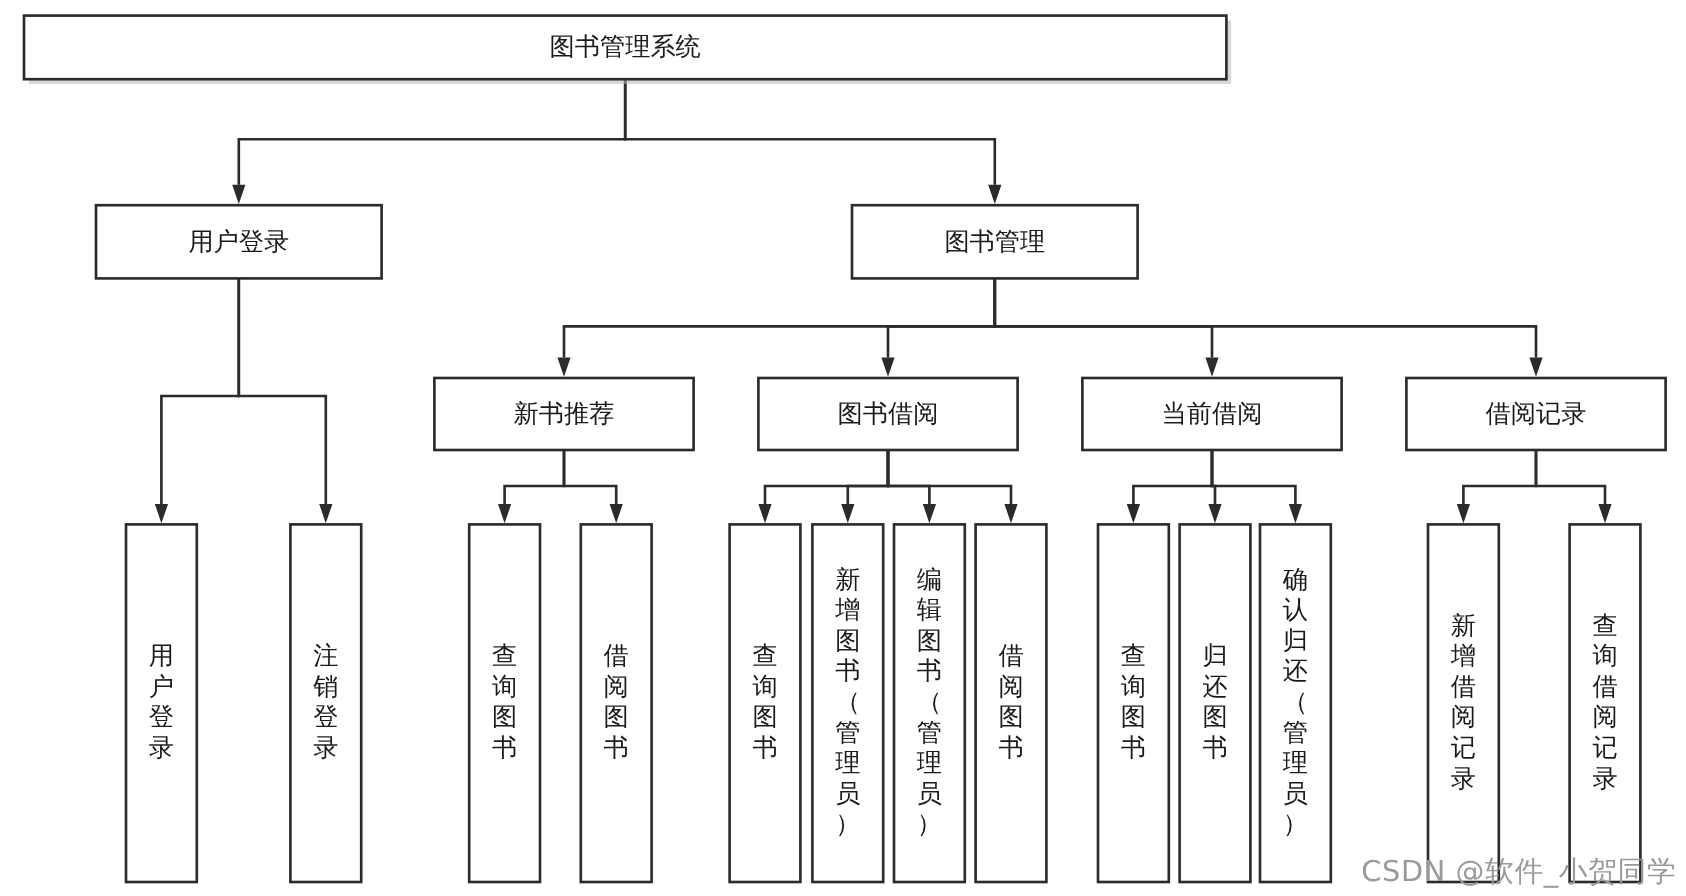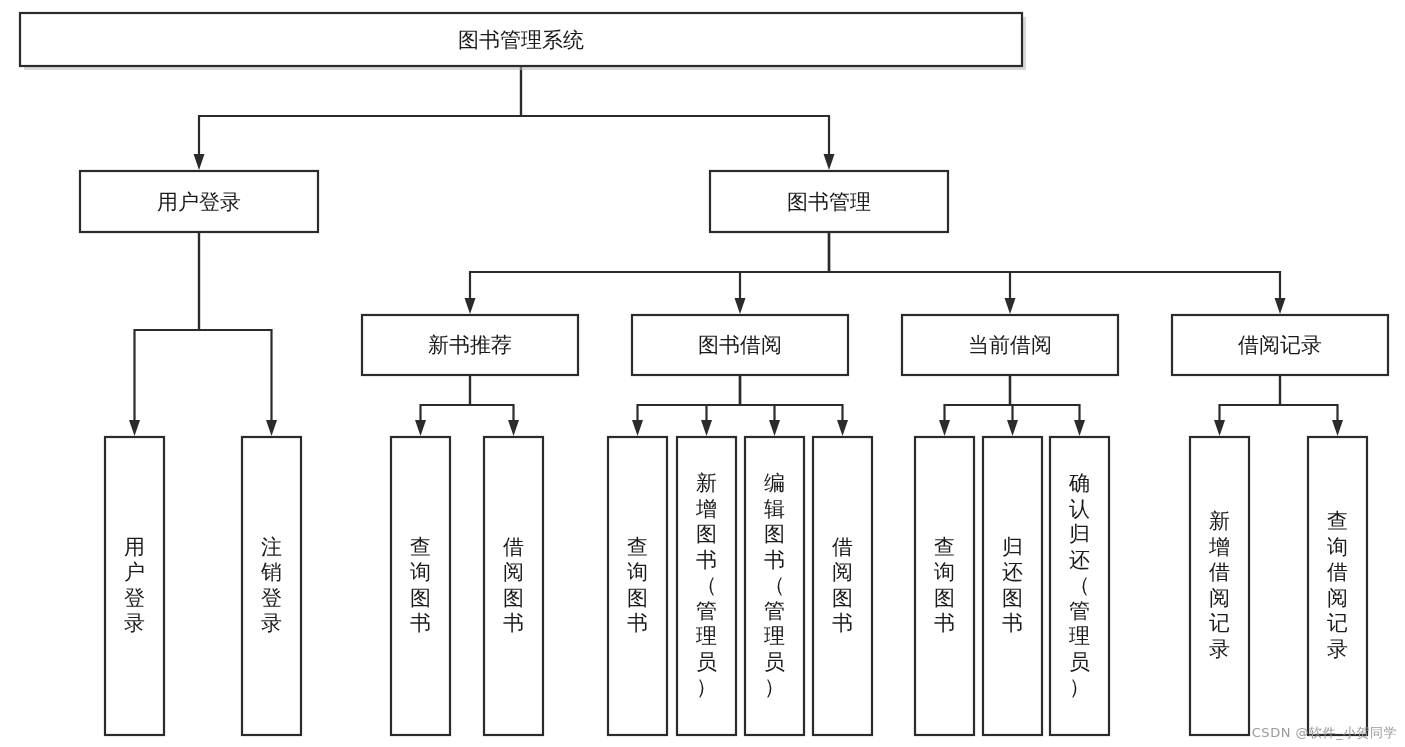--- a/index.html
+++ b/index.html
@@ -61,21 +61,21 @@
     font-size: 21px;
     fill: #1a1a1a;
     text-anchor: middle;
     dominant-baseline: middle;
   }
   .watermark {
     position: absolute;
     right: 8px;
     bottom: 4px;
     font-family: "DejaVu Sans", "Liberation Sans", sans-serif;
-    font-size: 13px;
+    font-size: 24px;
     color: #9a9a9a;
     white-space: nowrap;
     letter-spacing: 0.5px;
     pointer-events: none;
   }
 </style>
 </head>
 <body>
 
 <div id="diagram-root">

